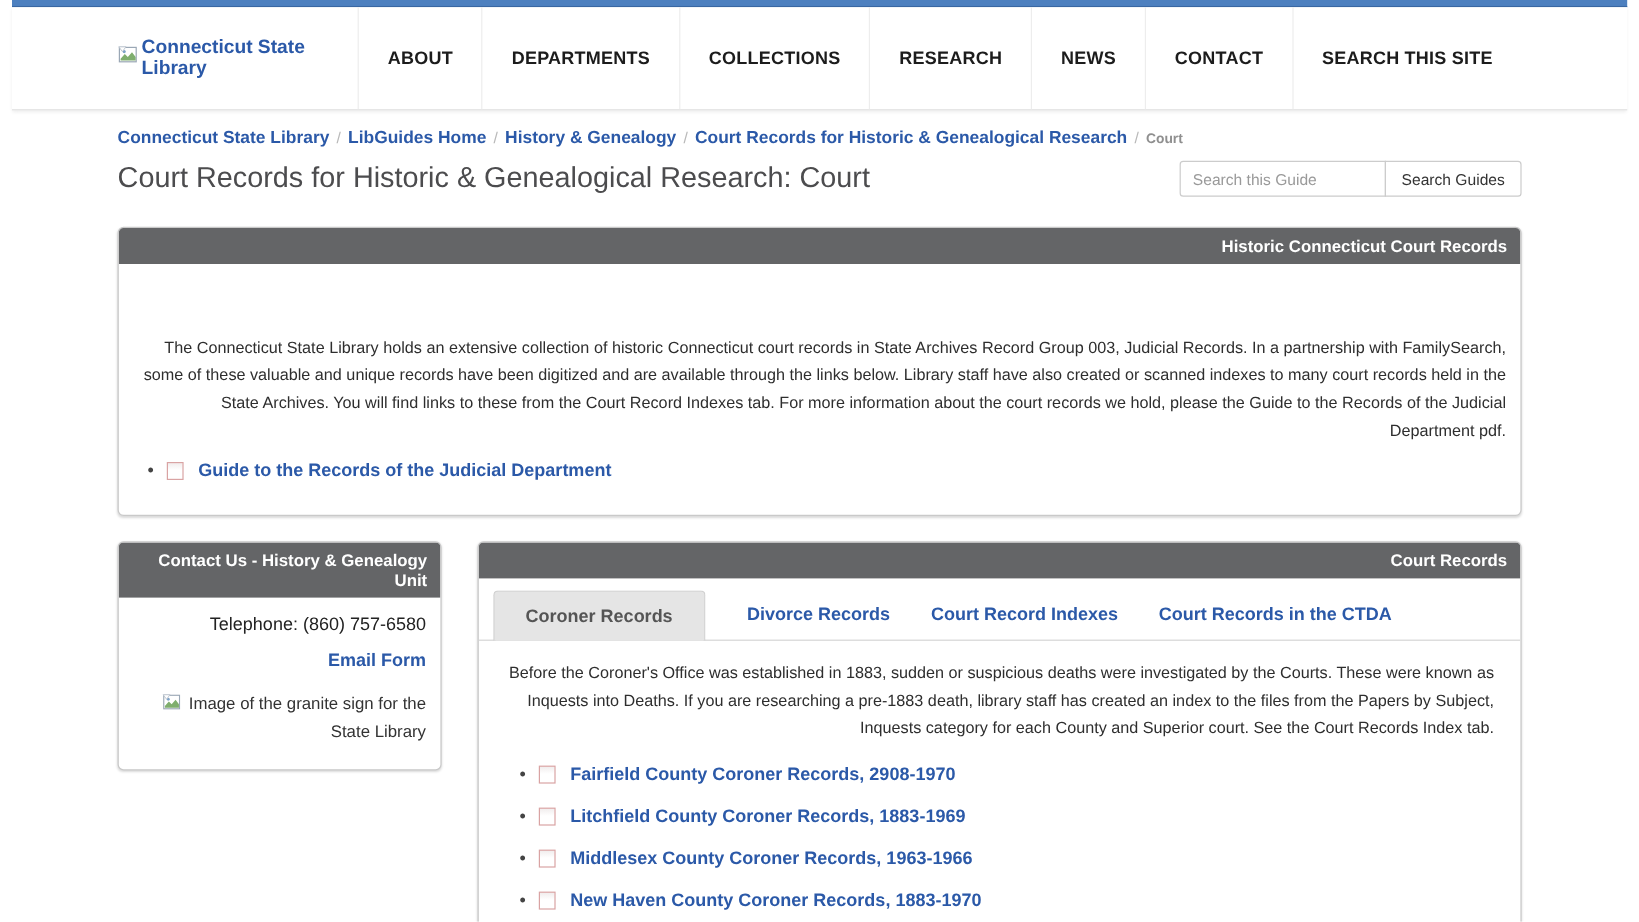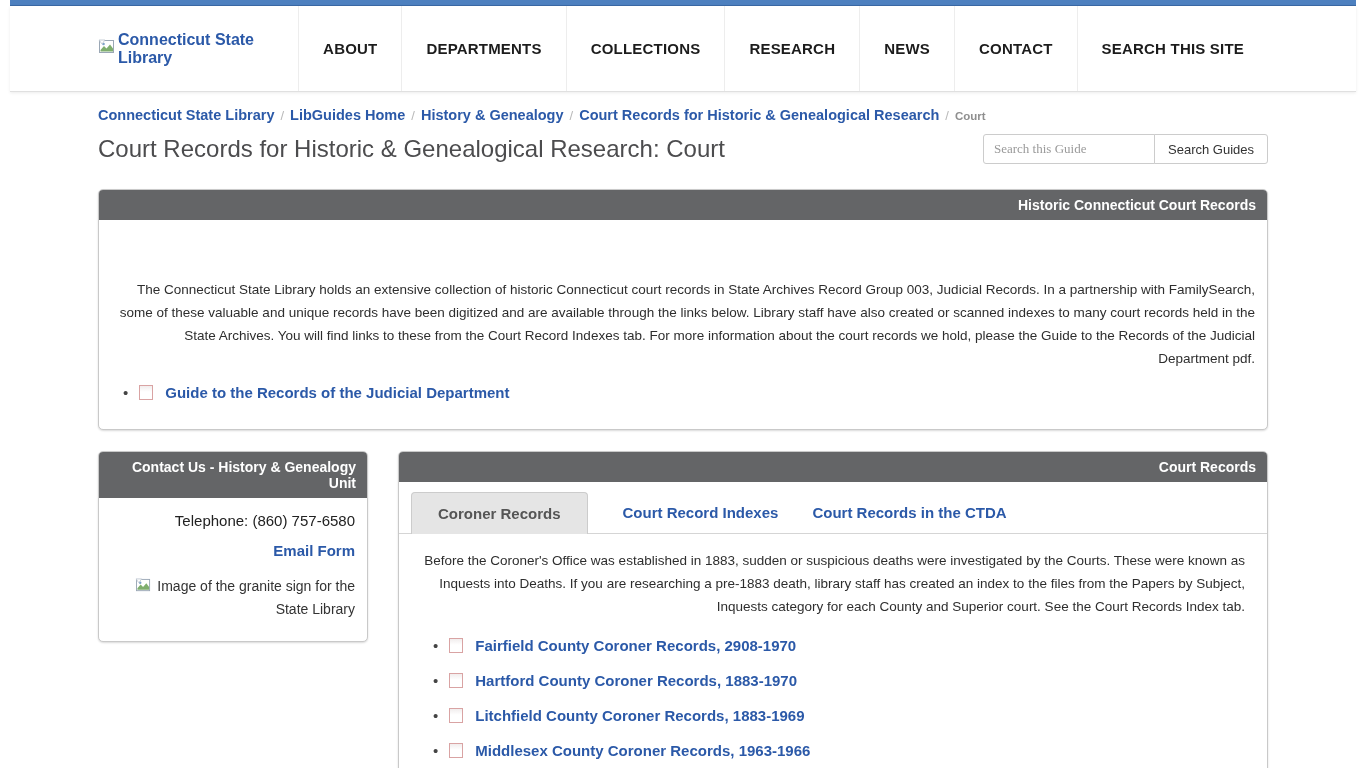--- a/index.html
+++ b/index.html
@@ -22,21 +22,21 @@
   .breadcrumb a { color:#2b59a8; font-weight:bold; text-decoration:none; cursor:pointer; }
   .breadcrumb .sep { color:#b9b9b9; font-weight:normal; margin:0 6px; font-size:13px; }
   .breadcrumb .current { color:#8f8f8f; font-size:11.5px; font-weight:bold; }
 
   
   .title-row { width:1170px; margin:11px auto 0; display:flex; justify-content:space-between; align-items:center; }
   .page-title { font-size:24px; font-weight:normal; color:#4c4c4e; }
   .guide-search { display:flex; }
   .guide-search input { width:172px; height:30px; border:1px solid #ccc; border-radius:3px 0 0 3px;
                         padding:0 10px; font-size:13px; color:#555; outline:none;
-                        font-family:Liberation Serif, serif; }
+                        font-family:Liberation Sans, sans-serif; }
   .guide-search input::placeholder { color:#9a9a9a; }
   .guide-search button { height:30px; border:1px solid #ccc; margin-left:-1px; background:#fff;
                          border-radius:0 3px 3px 0; padding:0 13px; font-size:13px; color:#333;
                          cursor:pointer; font-family:"Liberation Sans", sans-serif; }
 
   
   .content { width:1170px; margin:0 auto; }
   .box { border:1px solid #c9c9c9; border-radius:5px; background:#fff;
          box-shadow:0 1px 2px rgba(0,0,0,.15); overflow:hidden;text-align:right; }
   .box-header { background:#646567; color:#fff; font-weight:bold; font-size:14px; padding:7px 11px; }
@@ -144,33 +144,30 @@
             </svg>
           </span><span>Image of the granite sign for the State Library</span>
         </div>
       </div>
     </section>
 
     <section class="box court-box">
       <div class="box-header">Court Records</div>
       <div class="tabs">
         <div class="tab active">Coroner Records</div>
+        <div class="tab">Divorce Records</div>
         <div class="tab">Court Record Indexes</div>
         <div class="tab">Court Records in the CTDA</div>
       </div>
       <div class="tab-panel">
         <p class="body-text">Before the Coroner's Office was established in 1883, sudden or suspicious deaths were investigated by the Courts. These were known as Inquests into Deaths. If you are researching a pre-1883 death, library staff has created an index to the files from the Papers by Subject, Inquests category for each County and Superior court. See the Court Records Index tab.</p>
         <ul class="link-list">
           <li>
             <span class="doc-icon"></span>
             <a class="blue-link">Fairfield County Coroner Records, 2908-1970</a>
-          </li>
-          <li>
-            <span class="doc-icon"></span>
-            <a class="blue-link">Hartford County Coroner Records, 1883-1970</a>
           </li>
           <li>
             <span class="doc-icon"></span>
             <a class="blue-link">Litchfield County Coroner Records, 1883-1969</a>
           </li>
           <li>
             <span class="doc-icon"></span>
             <a class="blue-link">Middlesex County Coroner Records, 1963-1966</a>
           </li>
           <li>

